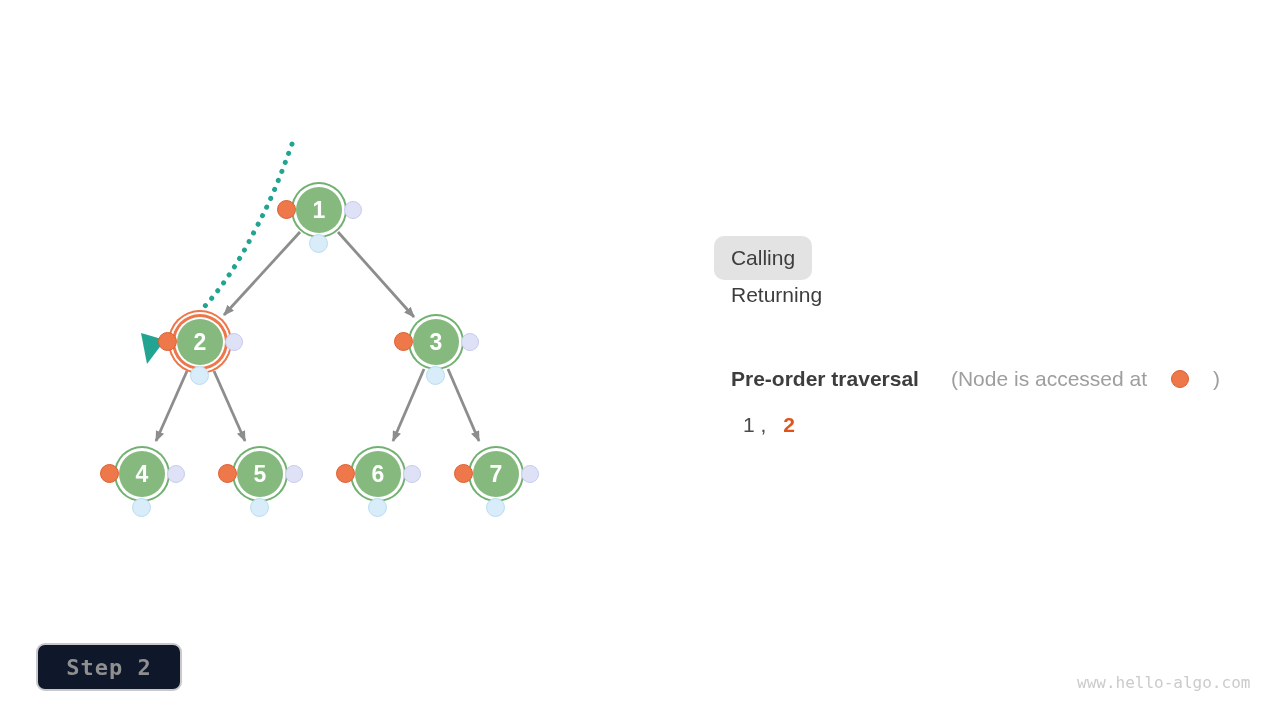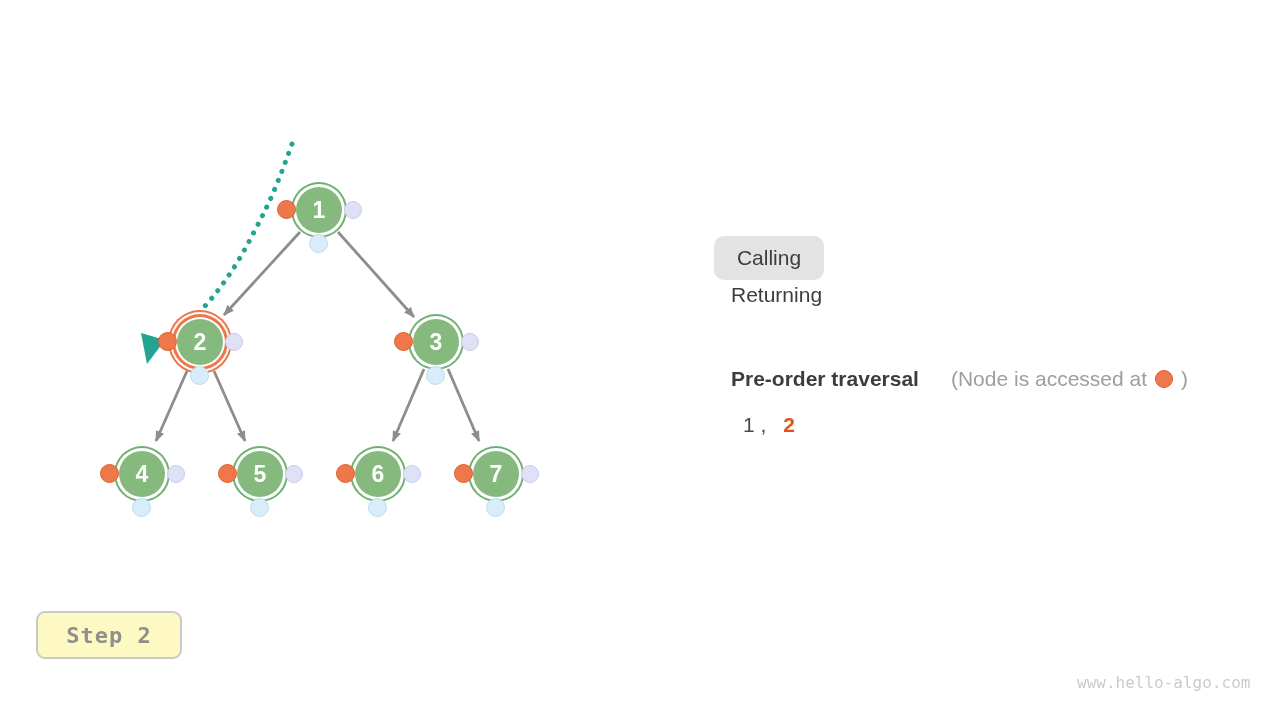--- a/index.html
+++ b/index.html
@@ -55,55 +55,55 @@
     background: var(--dot-lavender); border: 1.5px solid var(--dot-lavender-border);
   }
   .dot.post {
     width: 19px; height: 19px; left: 13px; top: 47px;
     background: var(--dot-blue); border: 1.5px solid var(--dot-blue-border);
   }
 
   
   .legend-badge {
     position: absolute; left: 714px; top: 236px;
-    width: 110px; height: 44px;
+    width: 98px; height: 44px;
     background: var(--badge-bg);
     border-radius: 10px;
     display: flex; align-items: center; justify-content: center;
     font-size: 21px; color: var(--text-dark);
   }
   .legend-plain {
     position: absolute; left: 731px; top: 283px;
     font-size: 21px; color: var(--text-dark);
   }
   .traversal-row {
     position: absolute; left: 731px; top: 367px;
-    display: flex; align-items: center; gap: 8px;
+    display: flex; align-items: center; gap: 24px;
     font-size: 21px; white-space: pre;
   }
   .traversal-title { font-weight: bold; color: var(--text-dark); }
-  .traversal-note { color: var(--text-gray); margin-left: 24px; }
+  .traversal-note { color: var(--text-gray); margin-left: 8px; }
   .note-dot {
     display: inline-block; width: 18px; height: 18px; border-radius: 50%;
     background: var(--dot-orange); border: 1px solid var(--dot-orange-border);
     box-sizing: border-box;
   }
   .sequence-row {
     position: absolute; left: 743px; top: 413px;
     display: flex; align-items: baseline; gap: 17px;
     font-size: 21px;
   }
   .seq-done { color: #4a4a4a; white-space: pre; }
   .seq-current { color: var(--seq-orange); font-weight: bold; }
 
   
   .step-box {
-    position: absolute; left: 36px; top: 611px;
+    position: absolute; left: 36px; top: 643px;
     width: 146px; height: 48px;
-    background: #fef9c3;
+    background: #0f172a;
     border: 2px solid #c9c9c9;
     border-radius: 9px;
     box-sizing: border-box;
     display: flex; align-items: center; justify-content: center;
     font-family: "DejaVu Sans Mono", "Liberation Mono", monospace;
     font-size: 22px; font-weight: bold;
     color: var(--step-gray);
     letter-spacing: 1px;
   }
 

